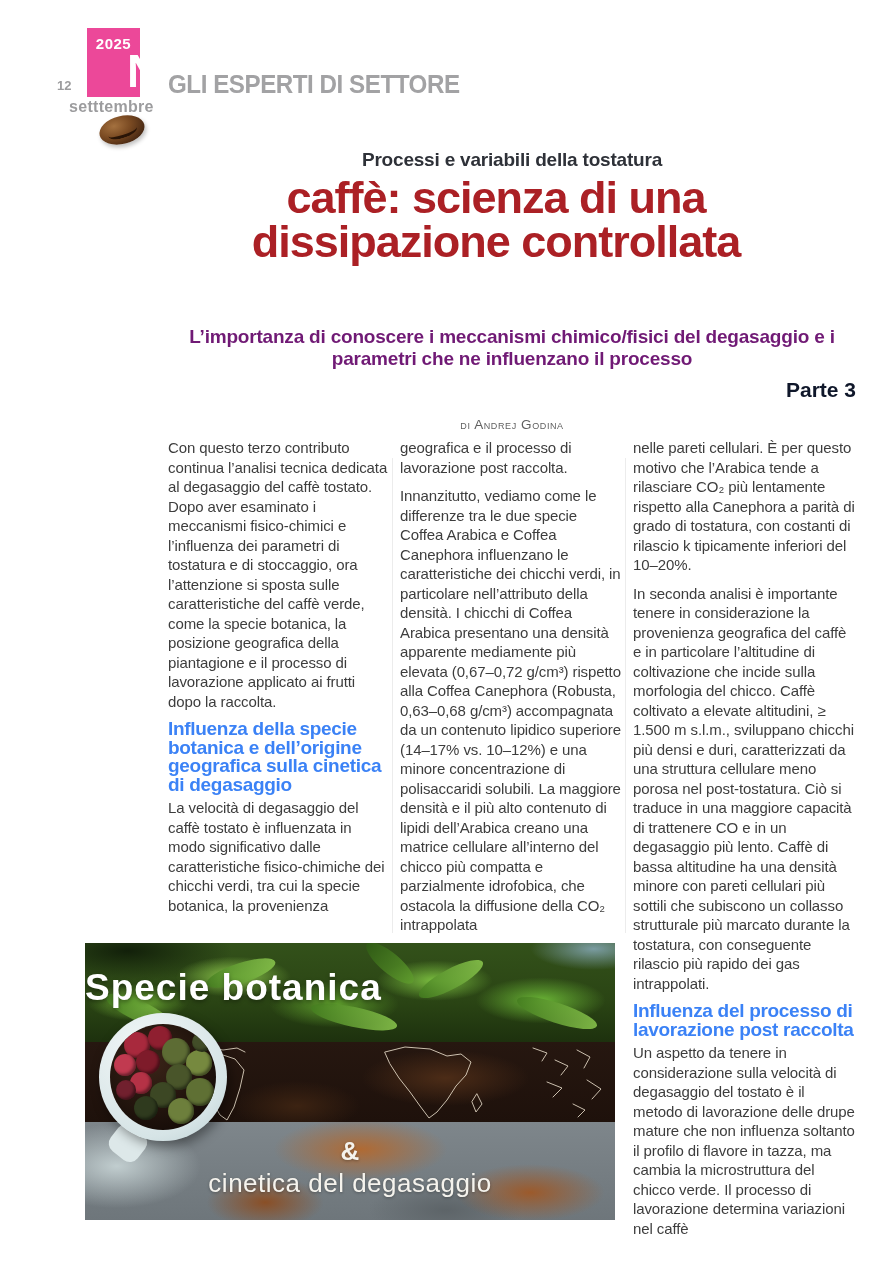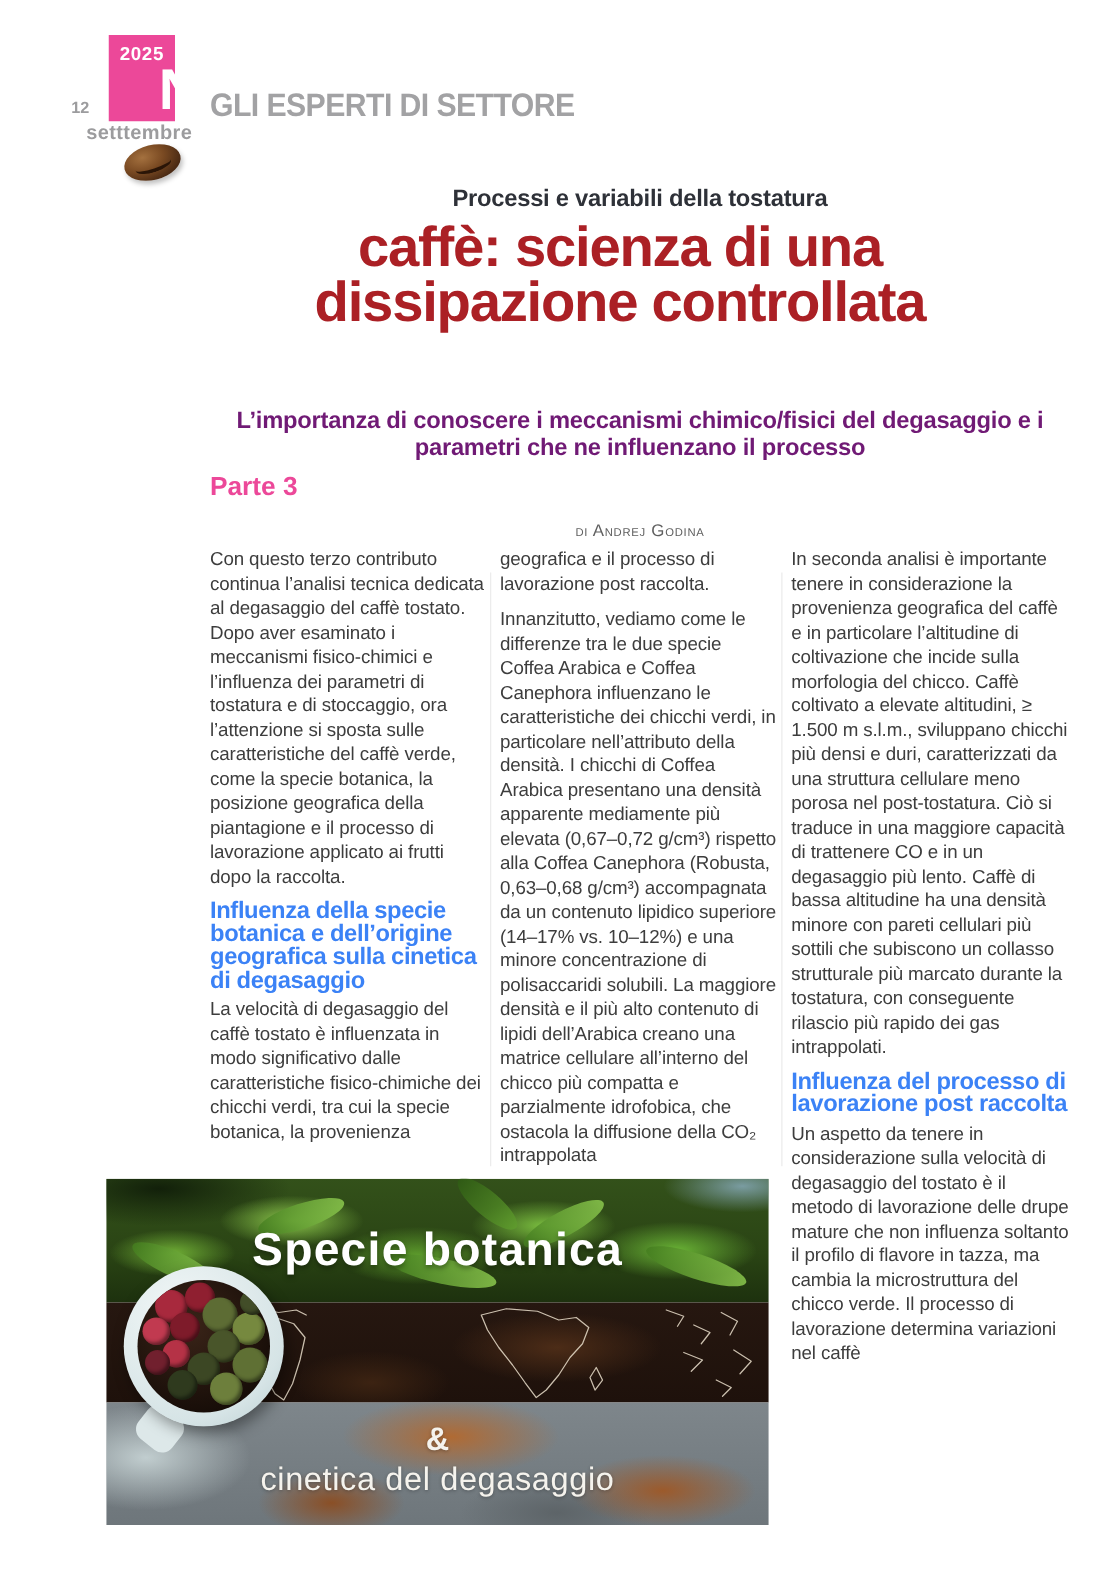--- a/index.html
+++ b/index.html
@@ -24,22 +24,22 @@
   .section-title { position:absolute; left:168px; top:69px; font-size:26px; font-weight:bold;
     color:#a2a2a4; letter-spacing:-.5px; transform:scaleX(.93); transform-origin:left center; white-space:nowrap; }
 
   
   .kicker { position:absolute; left:168px; width:688px; top:149px; text-align:center;
     font-size:19px; font-weight:bold; color:#2e3138; letter-spacing:-.2px; }
   .main-title { position:absolute; left:118px; width:756px; top:176px; text-align:center;
     color:#ab2025; font-weight:bold; font-size:45px; line-height:44px; letter-spacing:-1px; }
   .subtitle { position:absolute; left:160px; width:704px; top:326px; text-align:center;
     font-size:19px; line-height:22px; font-weight:bold; color:#701a75; letter-spacing:-.2px; }
-  .part { position:absolute; left:168px; width:688px; top:378px; text-align:left;
-    font-size:21px; font-weight:bold; color:#ec4899; }
+  .part { position:absolute; left:168px; width:688px; top:378px; text-align:right;
+    font-size:21px; font-weight:bold; color:#0f172a; }
   .byline { position:absolute; left:168px; width:688px; top:417px; text-align:center;
     font-size:13.5px; color:#5f5f5f; font-variant:small-caps; letter-spacing:.6px; }
 
   
   .col { position:absolute; top:438px; width:223px; }
   .col-1 { left:168px; } .col-2 { left:400px; } .col-3 { left:633px; }
   .col p { margin:0 0 9px 0; font-size:15px; line-height:19.5px; color:#3d3d3d; letter-spacing:-.1px; }
   .col h3 { margin:8px 0 4px 0; font-size:19px; line-height:18.5px; color:#3b82f6; letter-spacing:-.3px; }
   .col-rule { position:absolute; top:458px; width:1px; height:475px; background:#ececec; }
   .rule-a { left:392px; } .rule-b { left:625px; }
@@ -58,21 +58,21 @@
       linear-gradient(180deg, #33511a 0%, #2a4414 60%, #1d310e 100%);
   }
   .leaf { position:absolute; width:72px; height:20px; border-radius:50%;
     background:linear-gradient(90deg, #447d1f, #8cc94e); opacity:.85; }
   .leaf.l1 { left:18px; top:58px; transform:rotate(24deg); }
   .leaf.l2 { left:120px; top:20px; transform:rotate(-18deg); }
   .leaf.l3 { left:225px; top:64px; transform:rotate(12deg); width:88px; }
   .leaf.l4 { left:330px; top:26px; transform:rotate(-28deg); }
   .leaf.l5 { left:430px; top:60px; transform:rotate(18deg); width:84px; }
   .leaf.l6 { left:275px; top:10px; transform:rotate(40deg); width:60px; background:linear-gradient(90deg,#2f5c14,#5f9c2d); }
-  .caption-top { position:absolute; left:0; top:36px; width:100%; text-align:center; z-index:4;
+  .caption-top { position:absolute; left:0; top:24px; width:100%; z-index:4;
     color:#ffffff; font-weight:bold; font-size:37px; letter-spacing:1px; text-shadow:0 2px 4px rgba(0,0,0,.35); }
 
   .band-map { position:absolute; left:0; top:99px; width:530px; height:80px;
     background:
       radial-gradient(ellipse 120px 40px at 68% 45%, #4c2c17, transparent 70%),
       radial-gradient(ellipse 90px 36px at 40% 80%, #3c2312, transparent 70%),
       linear-gradient(180deg, #261710 0%, #1e110b 100%);
   }
   .band-map svg { position:absolute; left:0; top:0; }
 
@@ -133,20 +133,21 @@
   <div class="col col-1">
     <p>Con questo terzo contributo continua l’analisi tecnica dedicata al degasaggio del caffè tostato. Dopo aver esaminato i meccanismi fisico-chimici e l’influenza dei parametri di tostatura e di stoccaggio, ora l’attenzione si sposta sulle caratteristiche del caffè verde, come la specie botanica, la posizione geografica della piantagione e il processo di lavorazione applicato ai frutti dopo la raccolta.</p>
     <h3>Influenza della specie botanica e dell’origine geografica sulla cinetica di degasaggio</h3>
     <p>La velocità di degasaggio del caffè tostato è influenzata in modo significativo dalle caratteristiche fisico-chimiche dei chicchi verdi, tra cui la specie botanica, la provenienza</p>
   </div>
   <div class="col col-2">
     <p>geografica e il processo di lavorazione post raccolta.</p>
     <p>Innanzitutto, vediamo come le differenze tra le due specie Coffea Arabica e Coffea Canephora influenzano le caratteristiche dei chicchi verdi, in particolare nell’attributo della densità. I chicchi di Coffea Arabica presentano una densità apparente mediamente più elevata (0,67–0,72 g/cm³) rispetto alla Coffea Canephora (Robusta, 0,63–0,68 g/cm³) accompagnata da un contenuto lipidico superiore (14–17% vs. 10–12%) e una minore concentrazione di polisaccaridi solubili. La maggiore densità e il più alto contenuto di lipidi dell’Arabica creano una matrice cellulare all’interno del chicco più compatta e parzialmente idrofobica, che ostacola la diffusione della CO₂ intrappolata</p>
   </div>
   <div class="col col-3">
+    <p>nelle pareti cellulari. È per questo motivo che l’Arabica tende a rilasciare CO₂ più lentamente rispetto alla Canephora a parità di grado di tostatura, con costanti di rilascio k tipicamente inferiori del 10–20%.</p>
     <p>In seconda analisi è importante tenere in considerazione la provenienza geografica del caffè e in particolare l’altitudine di coltivazione che incide sulla morfologia del chicco. Caffè coltivato a elevate altitudini, ≥ 1.500 m s.l.m., sviluppano chicchi più densi e duri, caratterizzati da una struttura cellulare meno porosa nel post-tostatura. Ciò si traduce in una maggiore capacità di trattenere CO e in un degasaggio più lento. Caffè di bassa altitudine ha una densità minore con pareti cellulari più sottili che subiscono un collasso strutturale più marcato durante la tostatura, con conseguente rilascio più rapido dei gas intrappolati.</p>
     <h3>Influenza del processo di lavorazione post raccolta</h3>
     <p>Un aspetto da tenere in considerazione sulla velocità di degasaggio del tostato è il metodo di lavorazione delle drupe mature che non influenza soltanto il profilo di flavore in tazza, ma cambia la microstruttura del chicco verde. Il processo di lavorazione determina variazioni nel caffè</p>
   </div>
 
   <div class="feature">
     <div class="band-leaves">
       <div class="leaf l1"></div>
       <div class="leaf l2"></div>
       <div class="leaf l3"></div>

